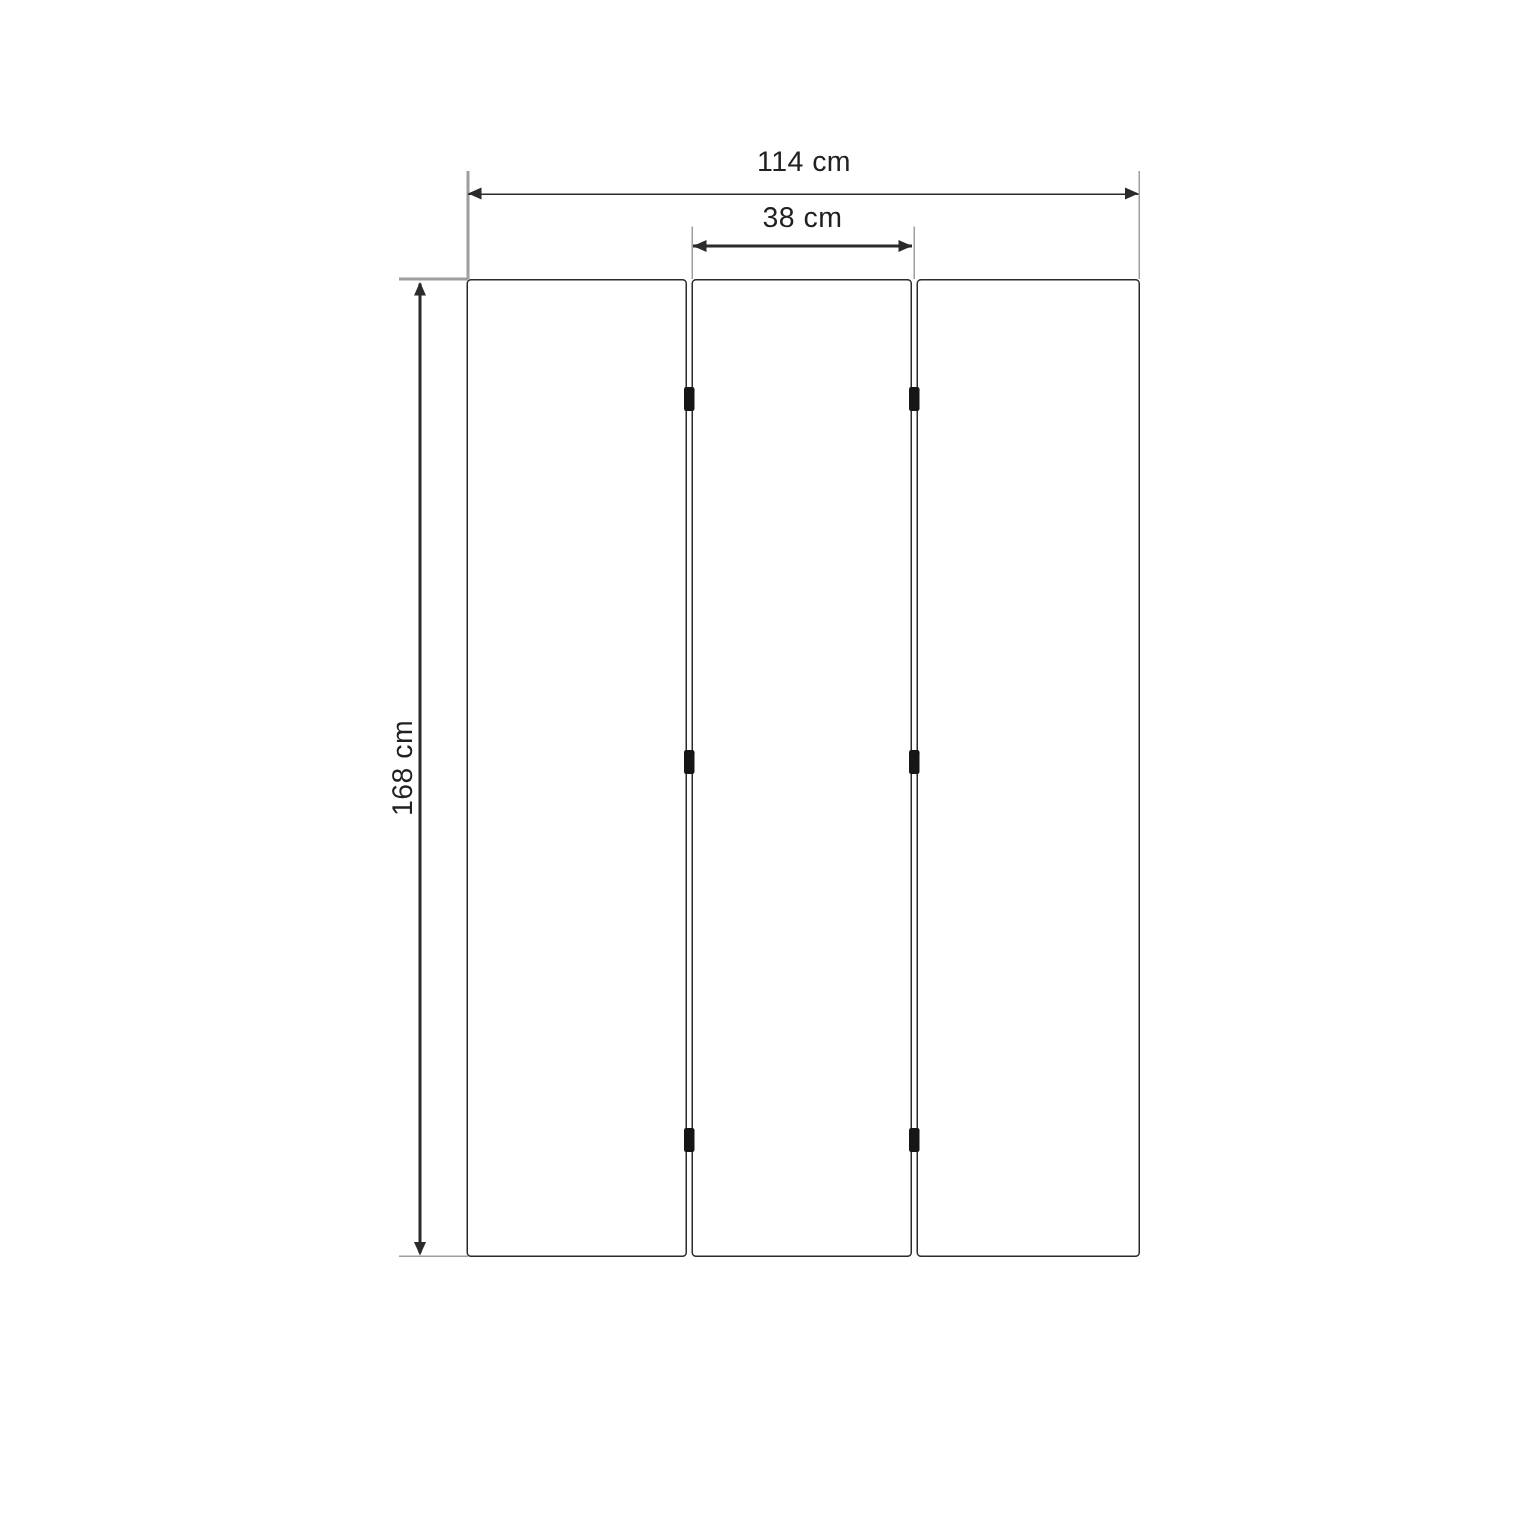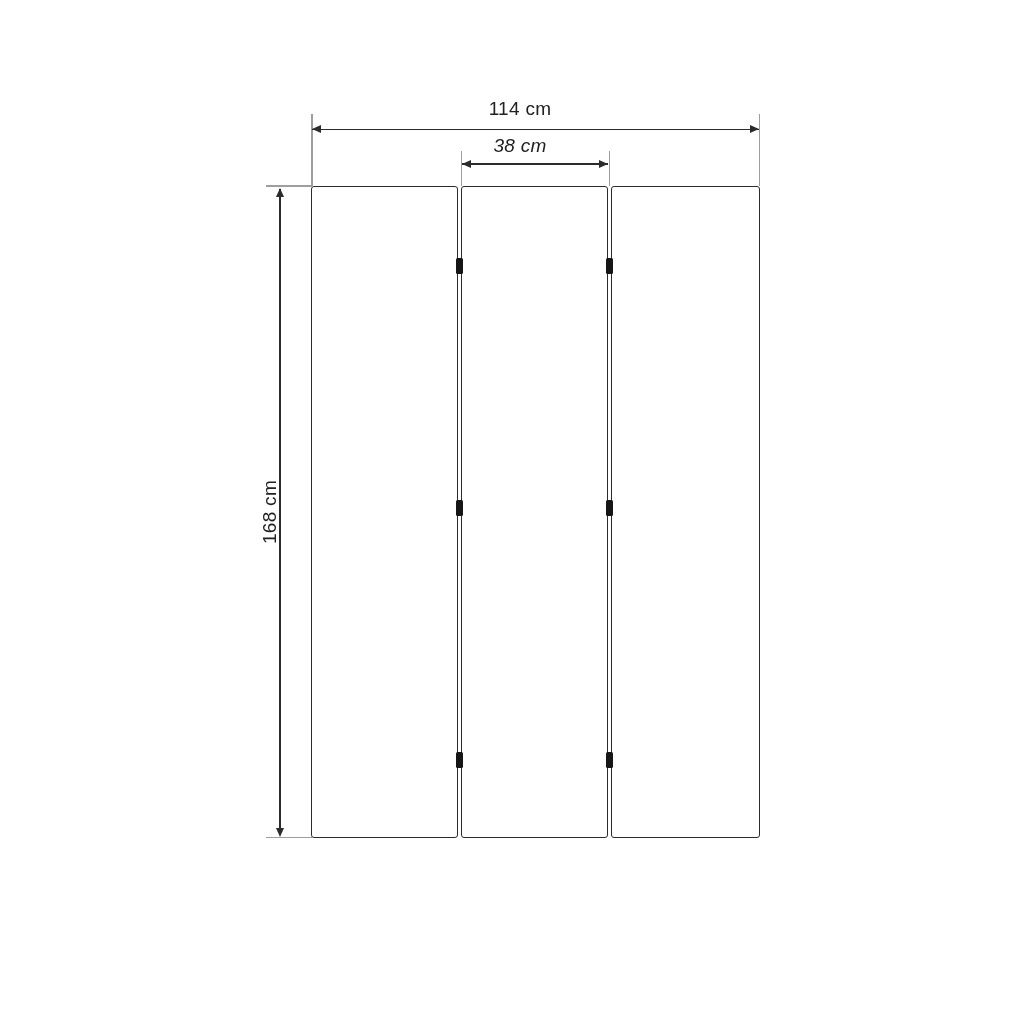--- a/index.html
+++ b/index.html
@@ -51,28 +51,28 @@
     line-height:1.1;
   }
   .label-h{transform:translateX(-50%);}
   .label-v{transform:translate(-50%,-50%) rotate(-90deg);}
 </style>
 </head>
 <body>
 
 <div class="canvas">
 
-  <div class="label label-h" style="left:520px;top:99px;">114 cm</div>
+  <div class="label label-h" style="left:536px;top:99px;">114 cm</div>
   <div class="ext v" style="left:311px;top:114px;height:72px;"></div>
   <div class="ext v" style="left:758.5px;top:114px;height:72px;"></div>
   <div class="dline h" style="left:312px;top:128.5px;width:447px;"></div>
   <div class="arr arr-left" style="left:312px;top:125.25px;"></div>
   <div class="arr arr-right" style="left:750px;top:125.25px;"></div>
 
-  <div class="label label-h" style="left:520px;top:136px;font-style:italic;">38 cm</div>
+  <div class="label label-h" style="left:535px;top:136px;">38 cm</div>
   <div class="ext v" style="left:460.5px;top:151px;height:35px;"></div>
   <div class="ext v" style="left:608.5px;top:151px;height:35px;"></div>
   <div class="dline h" style="left:462px;top:163px;width:146px;"></div>
   <div class="arr arr-left" style="left:462px;top:159.75px;"></div>
   <div class="arr arr-right" style="left:599px;top:159.75px;"></div>
 
   <div class="label label-v" style="left:270px;top:512px;">168 cm</div>
   <div class="ext h" style="left:266px;top:185px;width:46px;"></div>
   <div class="ext h" style="left:266px;top:836.5px;width:46px;"></div>
   <div class="dline v" style="left:279px;top:189px;height:646px;"></div>

